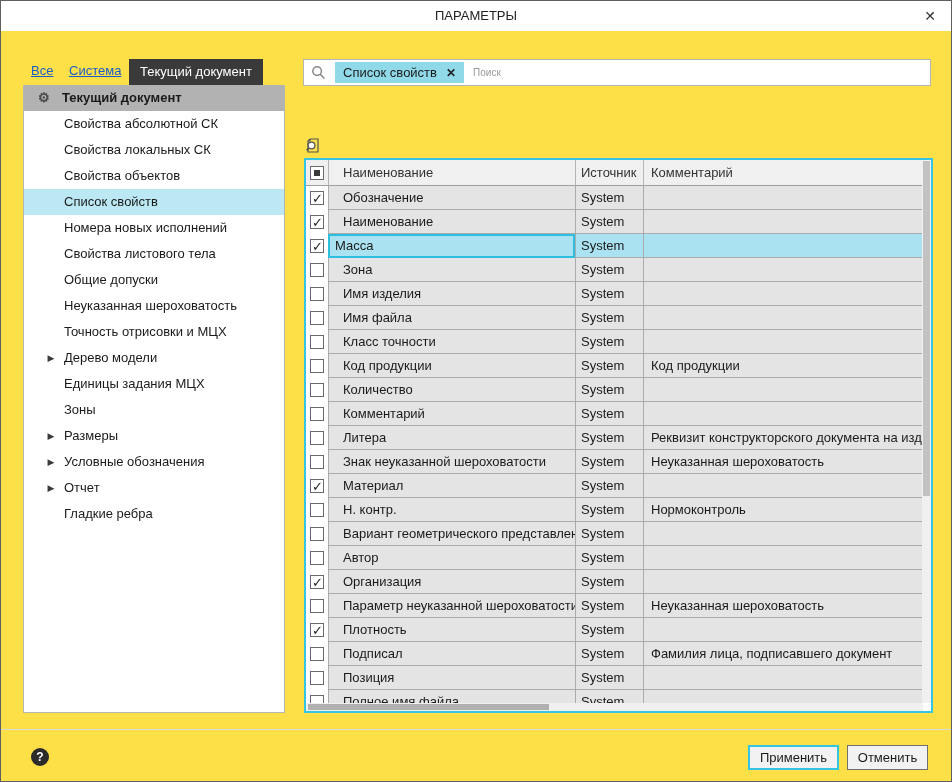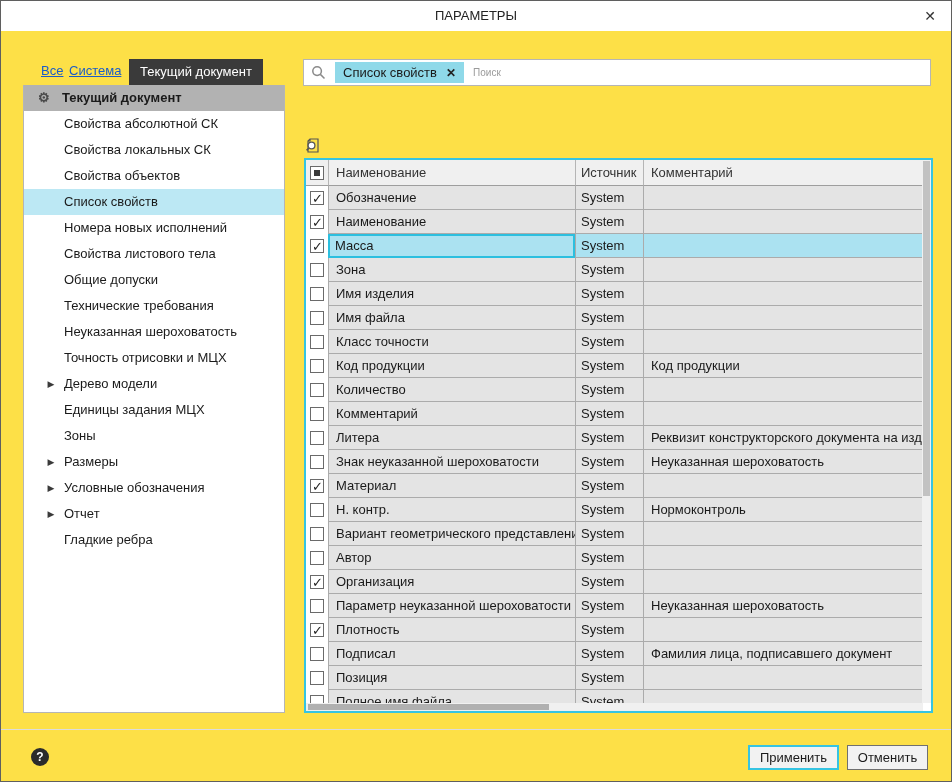--- a/index.html
+++ b/index.html
@@ -10,21 +10,21 @@
     border:1px solid #5f5f5f; overflow:hidden;
   }
   
   .titlebar { position:absolute; left:0; top:0; width:100%; height:30px; background:#ffffff; }
   .title { position:absolute; left:0; top:0; width:100%; height:30px; line-height:30px;
            text-align:center; font-size:13px; color:#222; }
   .close-btn { position:absolute; right:0; top:0; width:42px; height:30px; line-height:30px;
            text-align:center; font-size:14px; color:#333; cursor:default; }
   
   .tab-link { position:absolute; top:62px; font-size:13px; color:#1b5cc8; text-decoration:underline; cursor:pointer; }
-  #tab-all { left:30px;margin-left:10px; }
+  #tab-all { left:30px; }
   #tab-system { left:68px; }
   .tab-active { position:absolute; left:128px; top:58px; height:26px; line-height:26px;
            padding:0 11px; background:#3a3a3a; color:#ffffff; font-size:13px; }
   
   .sidebar { position:absolute; left:22px; top:84px; width:262px; height:628px;
            background:#ffffff; border:1px solid #b5b5b5; border-top:none; overflow:hidden; }
   .side-header { height:26px; line-height:26px; background:#b2b2b2; color:#1a1a1a;
            font-weight:bold; font-size:13px; padding-left:38px; position:relative; }
   .gears { position:absolute; left:14px; top:0; height:26px; line-height:26px; font-size:13px; color:#4a4a4a; }
   .side-item { position:relative; height:26px; line-height:26px; font-size:13px; color:#1a1a1a;
@@ -42,21 +42,21 @@
   .tag-close { font-size:12px; font-weight:bold; color:#222; cursor:pointer; }
   .search-placeholder { margin-left:9px; font-size:10px; color:#9a9a9a; }
   
   .filter-icon { position:absolute; left:303px; top:136px; width:18px; height:18px; cursor:pointer; }
   
   .ptable { position:absolute; left:303px; top:157px; width:629px; height:555px;
            background:#ffffff; border:2px solid #35c4e2; overflow:hidden; }
   .trow { display:flex; width:617px; }
   .trow .cell { font-size:13px; color:#1a1a1a; overflow:hidden; white-space:nowrap; }
   .cb-cell { width:22px; flex:0 0 22px; background:#ffffff; display:flex; align-items:center; justify-content:center; }
-  .name-cell { width:247px; flex:0 0 247px; padding-left:7px; }
+  .name-cell { width:247px; flex:0 0 247px; padding-left:14px; }
   .src-cell  { width:68px;  flex:0 0 68px;  padding-left:5px; }
   .com-cell  { flex:1 1 auto; padding-left:7px; }
   .head-row { height:26px; }
   .head-row .cell { background:#f0f0f0; line-height:25px; color:#333;
            border-bottom:1px solid #9e9e9e; }
   .head-row .name-cell, .head-row .src-cell, .head-row .com-cell { border-left:1px solid #b5b5b5; }
   .data-row { height:24px; }
   .data-row .cell { line-height:23px; }
   .data-row .name-cell, .data-row .src-cell, .data-row .com-cell {
            background:#e4e4e4; border-bottom:1px solid #ababab; border-left:1px solid #ababab; }
@@ -130,24 +130,20 @@
   <div class="side-item">
     
     <span>Свойства листового тела</span>
   </div>
 
   <div class="side-item">
     
     <span>Общие допуски</span>
   </div>
 
-  <div class="side-item">
-    
-    <span>Технические требования</span>
-  </div>
 
   <div class="side-item">
     
     <span>Неуказанная шероховатость</span>
   </div>
 
   <div class="side-item">
     
     <span>Точность отрисовки и МЦХ</span>
   </div>

